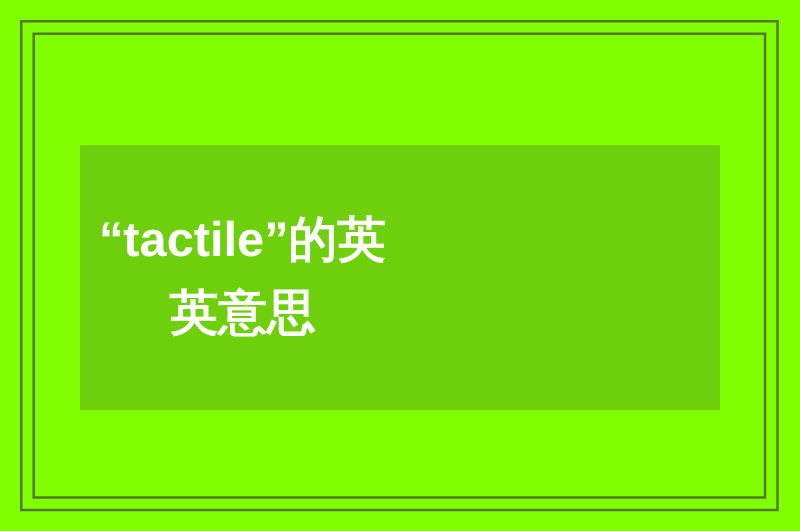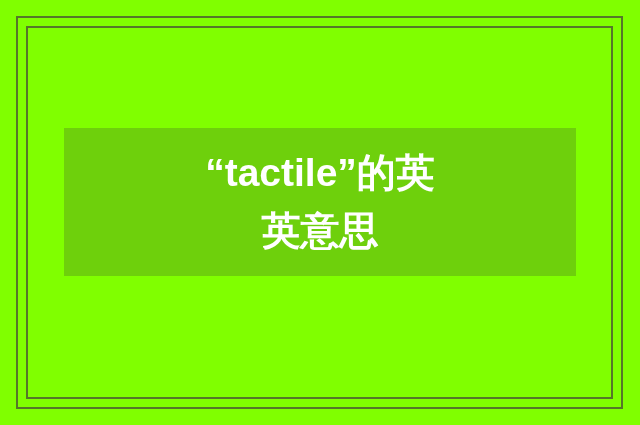--- a/index.html
+++ b/index.html
@@ -42,27 +42,26 @@
     height: 373px;
     border: 2px solid #55772a;
     box-sizing: border-box;
     pointer-events: none;
   }
 
   
   .plate {
     position: absolute;
     left: 64px;
-    top: 128px;
+    top: 116px;
     width: 512px;
-    height: 148px;
+    height: 212px;
     background: #6ed00c;
     display: flex;
     align-items: center;
-    justify-content: center;
     box-sizing: border-box;
   }
 
   .plate-text {
     color: #ffffff;
     font-weight: bold;
     font-size: 39px;
     line-height: 1.48;
     text-align: center;
     letter-spacing: 0px;

